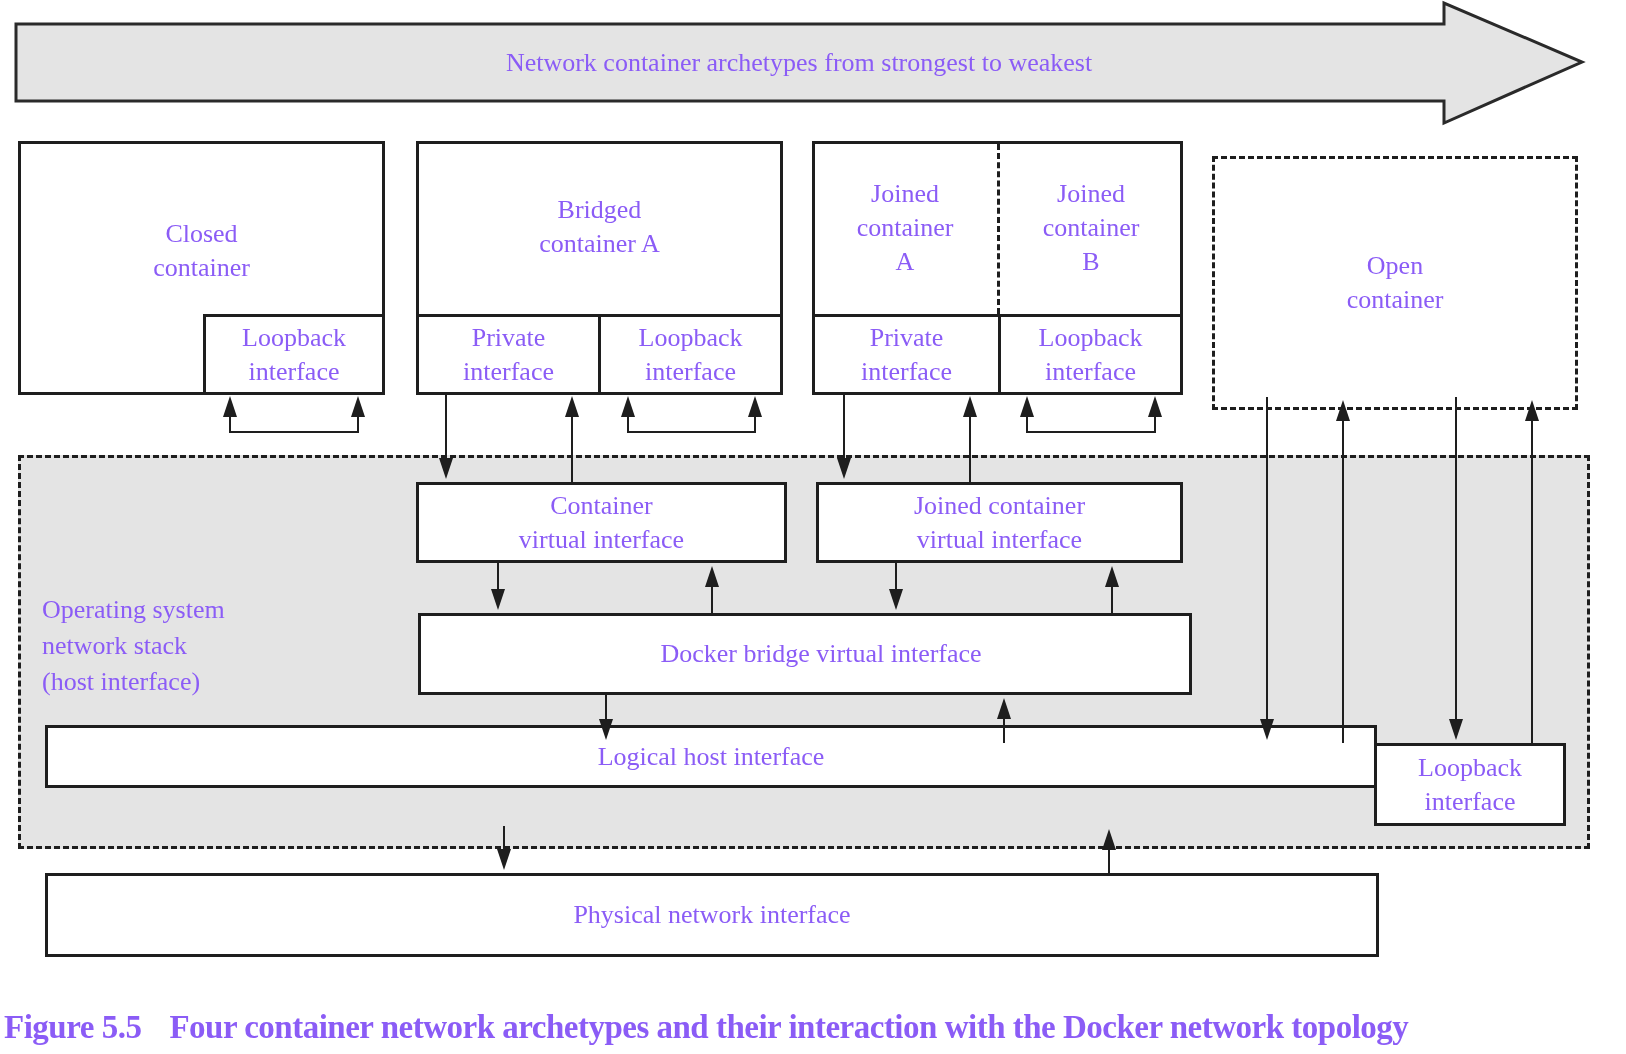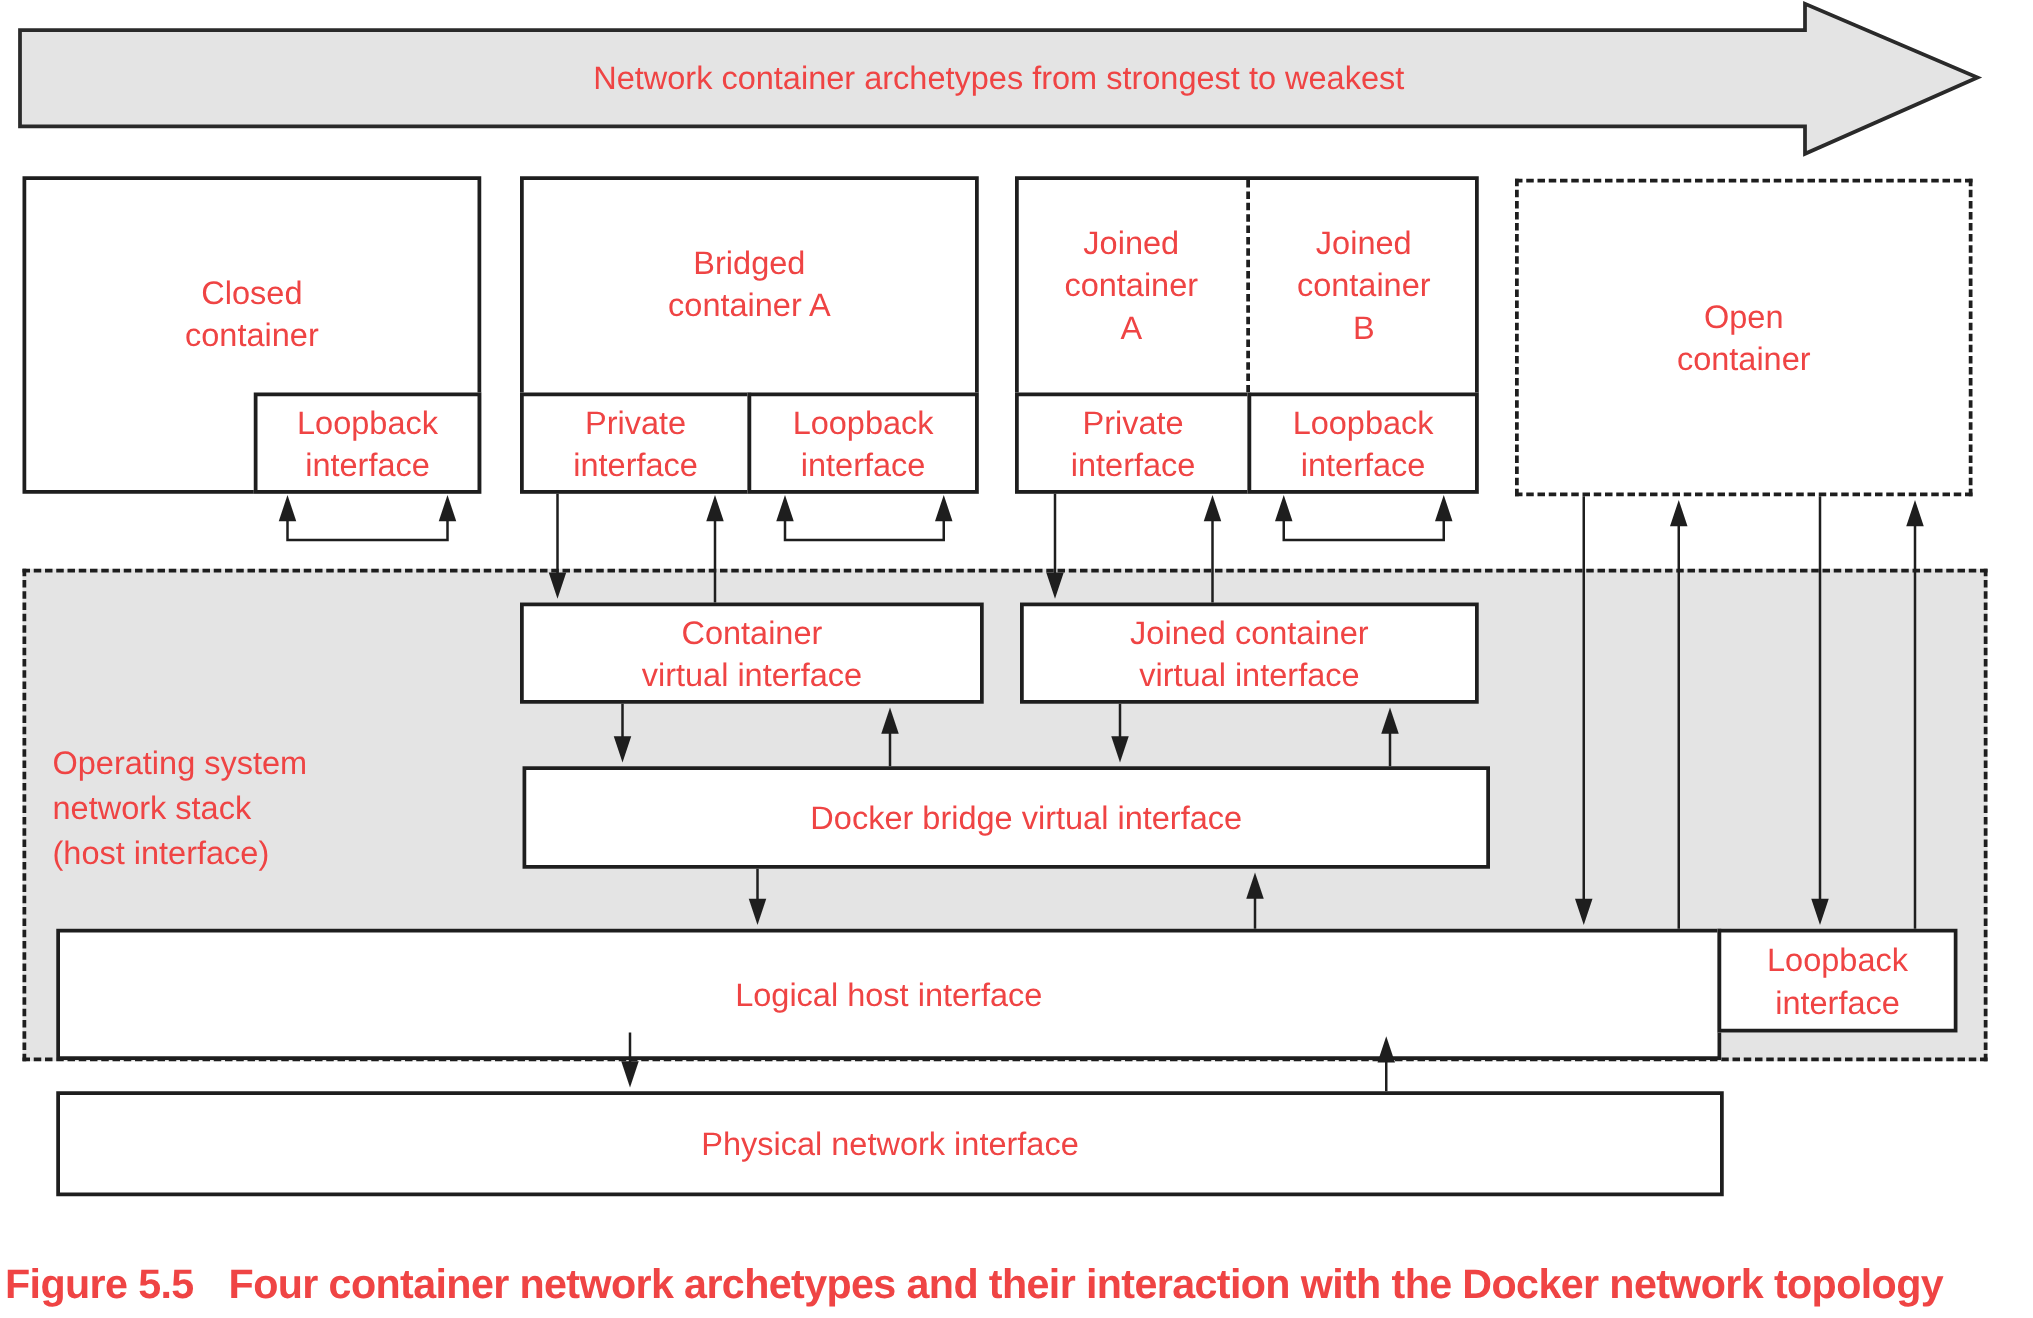--- a/index.html
+++ b/index.html
@@ -1,18 +1,18 @@
 <!DOCTYPE html>
 <html><head>
 <meta charset="utf-8">
 <style>
   html,body { margin:0; padding:0; background:#ffffff; }
   .stage {
     position:relative; width:1626px; height:1054px; background:#ffffff;
-    font-family:Liberation Sans, sans-serif; color:#ef4444; overflow:hidden;
+    font-family:Liberation Serif, serif; color:#8b5cf6; overflow:hidden;
   }
   
   .svg-layer { position:absolute; left:0; top:0; z-index:3; pointer-events:none; }
   .os-area {
     position:absolute; box-sizing:border-box; z-index:1;
     border:3px dashed #1e1e1e; background:#e4e4e4;
     left:18px; top:455px; width:1572px; height:394px;
   }
   .box {
     position:absolute; box-sizing:border-box; z-index:2;
@@ -38,28 +38,28 @@
   #bridged-loop { left:598px; top:314px; width:185px; height:81px; }
   #joined-box   { left:812px; top:141px; width:371px; height:254px; }
   #joined-a     { left:812px; top:141px; width:186px; height:173px; z-index:2; }
   #joined-b     { left:999px; top:141px; width:184px; height:173px; z-index:2; }
   #joined-divider {
     position:absolute; z-index:2; left:997px; top:144px; height:170px; width:0;
     border-left:3px dashed #1e1e1e;
   }
   #joined-priv  { left:812px; top:314px; width:189px; height:81px; }
   #joined-loop  { left:998px; top:314px; width:185px; height:81px; }
-  #open-box     { left:1212px; top:143px; width:366px; height:254px; }
+  #open-box     { left:1212px; top:156px; width:366px; height:254px; }
 
   
   #os-label      { left:42px;  top:592px; text-align:left; line-height:36px; }
   #cvi-box       { left:416px; top:482px; width:371px; height:81px; }
   #jvi-box       { left:816px; top:482px; width:367px; height:81px; }
   #bridge-box    { left:418px; top:613px; width:774px; height:82px;padding-left:32px; }
-  #lhi-box       { left:45px;  top:743px; width:1332px; height:105px; }
+  #lhi-box       { left:45px;  top:725px; width:1332px; height:63px; }
   #os-loop-box   { left:1374px; top:743px; width:192px; height:83px; }
   #phys-box      { left:45px;  top:873px; width:1334px; height:84px; }
 
   
   #caption {
     position:absolute; z-index:4; left:4px; top:1007px; width:1620px;
     font-size:33px; line-height:40px; font-weight:bold; letter-spacing:-0.5px;
     white-space:nowrap;
   }
   #caption .fig-num { margin-right:28px; }

